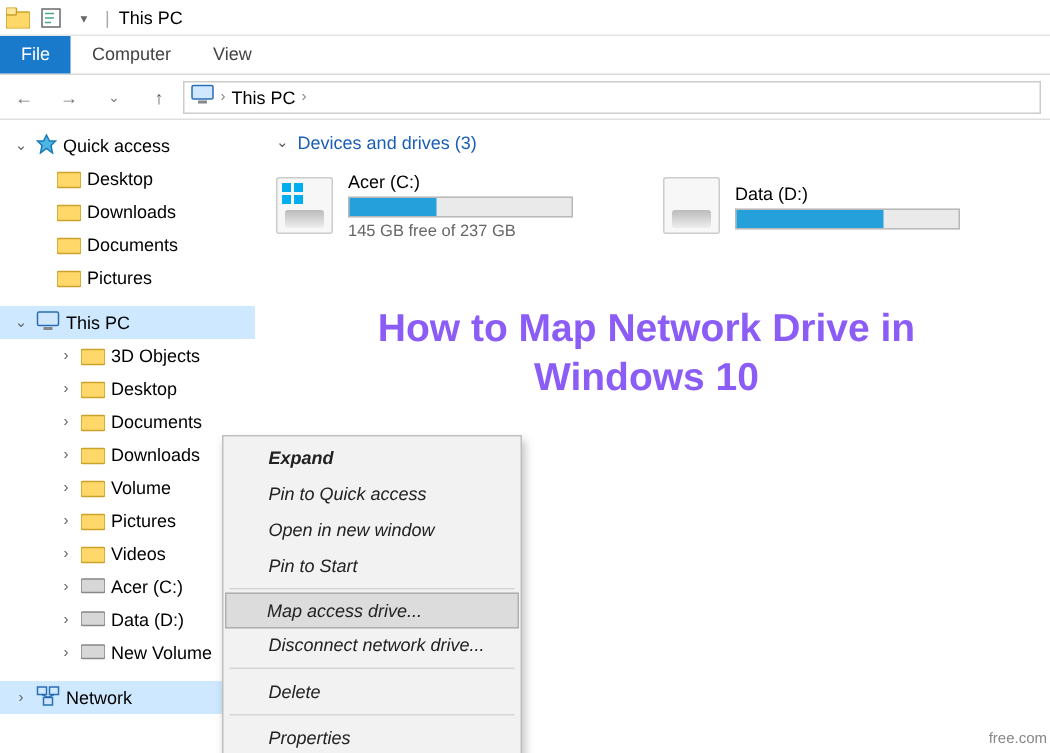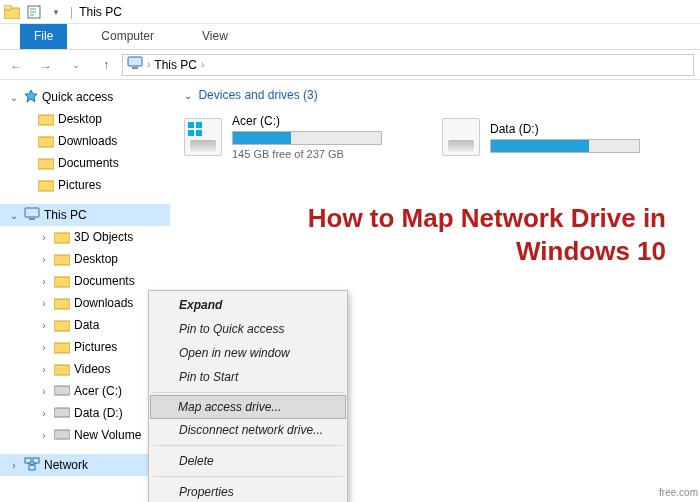--- a/index.html
+++ b/index.html
@@ -6,21 +6,21 @@
     body { width: 700px; height: 502px; background: #fff; overflow: hidden; font-size: 12px; color: #000; position: relative; }
 
     
     .titlebar { display: flex; align-items: center; height: 24px; background: #fff; border-bottom: 1px solid #e5e5e5; padding-left: 4px; gap: 6px; }
     .qat-icon { width: 16px; height: 16px; display: inline-flex; align-items: center; justify-content: center; }
     .title-sep { color: #aaa; }
     .title-text { font-size: 12px; }
 
     
     .ribbon { display: flex; align-items: stretch; height: 26px; background: #fff; border-bottom: 1px solid #d9d9d9; }
-    .ribbon .tab { padding: 5px 14px 4px; font-size: 12px; color: #444; cursor: default; margin-left: 20px; }
+    .ribbon .tab { padding: 5px 14px 4px; font-size: 12px; color: #444; cursor: default; }
     .ribbon .file-tab { background: #1979ca; color: #fff; }
 
     
     .addressbar { display: flex; align-items: center; height: 30px; padding: 0 6px; gap: 6px; border-bottom: 1px solid #e0e0e0; }
     .nav-group { display: flex; gap: 10px; align-items: center; }
     .nav-btn { color: #777; width: 20px; text-align: center; }
     .nav-btn.up { color: #555; }
     .addr-field { flex: 1; border: 1px solid #ccc; height: 22px; display: flex; align-items: center; padding: 0 4px; gap: 4px; }
     .crumb-sep { color: #888; font-size: 10px; }
 
@@ -44,21 +44,21 @@
     .drive { display: flex; align-items: center; gap: 10px; }
     .drive-icon { width: 38px; height: 38px; border: 1px solid #ccc; border-radius: 2px; display: flex; align-items: flex-end; justify-content: center; position: relative; background: #f7f7f7; }
     .drive-icon .win-flag { width: 14px; height: 14px; position: absolute; left: 3px; top: 3px; }
     .disk-platter { width: 26px; height: 12px; background: linear-gradient(#bbb,#eee); border-radius: 2px; margin-bottom: 3px; }
     .drive-info { display: flex; flex-direction: column; gap: 3px; }
     .drive-name { font-size: 12px; }
     .usage-bar { width: 150px; height: 14px; border: 1px solid #b8b8b8; background: #eaeaea; position: relative; }
     .usage-fill { height: 100%; background: #26a0da; }
     .drive-free { font-size: 11px; color: #666; }
 
-    .overlay-title { position: absolute; left: 196px; top: 202px; width: 470px; font-size: 26px; font-weight: 600; color: #b91c1c; text-align: right; line-height: 1.28; }
+    .overlay-title { position: absolute; left: 196px; top: 202px; width: 470px; font-size: 26px; font-weight: 600; color: #8b5cf6; text-align: center; line-height: 1.28; }
 
     
     .context-menu { position: absolute; left: 148px; top: 290px; width: 200px; background: #f2f2f2; border: 1px solid #bfbfbf; box-shadow: 2px 3px 6px rgba(0,0,0,0.25); padding: 2px; font-size: 12px; }
     .context-menu .cm-item { padding: 5px 10px 5px 28px; color: #222; font-style: italic; }
     .context-menu .cm-item.bold { font-weight: 700; }
     .context-menu .cm-item.highlight { background: #dcdcdc; border: 1px solid #b0b0b0; margin: -1px; padding: 4px 9px 4px 27px; }
     .context-menu .cm-sep { height: 1px; background: #d5d5d5; margin: 3px 2px; }
 
     .watermark { position: absolute; right: 2px; bottom: 4px; font-size: 10px; color: #888; }
   </style>
@@ -181,21 +181,21 @@
         <span class="folder-icon"><svg width="16" height="14">
             <rect x="0" y="3" width="16" height="10" rx="1" fill="#ffd869" stroke="#caa22a"></rect>
           </svg></span>
         <span>Downloads</span>
       </div>
     <div class="nav-item indent2">
         <span class="expander">›</span>
         <span class="folder-icon"><svg width="16" height="14">
             <rect x="0" y="3" width="16" height="10" rx="1" fill="#ffd869" stroke="#caa22a"></rect>
           </svg></span>
-        <span>Data</span>
+        <span>Volume</span>
       </div>
     <div class="nav-item indent2">
         <span class="expander">›</span>
         <span class="folder-icon"><svg width="16" height="14">
             <rect x="0" y="3" width="16" height="10" rx="1" fill="#ffd869" stroke="#caa22a"></rect>
           </svg></span>
         <span>Pictures</span>
       </div>
     <div class="nav-item indent2">
         <span class="expander">›</span>

